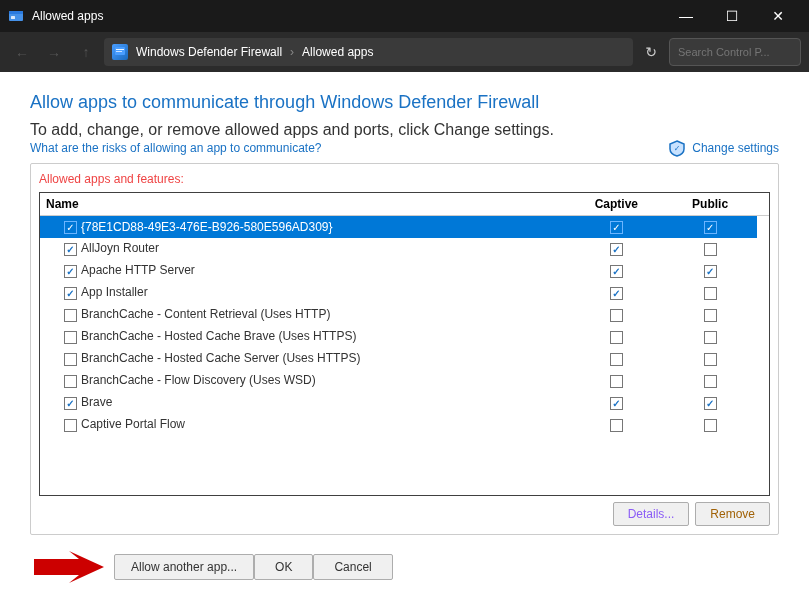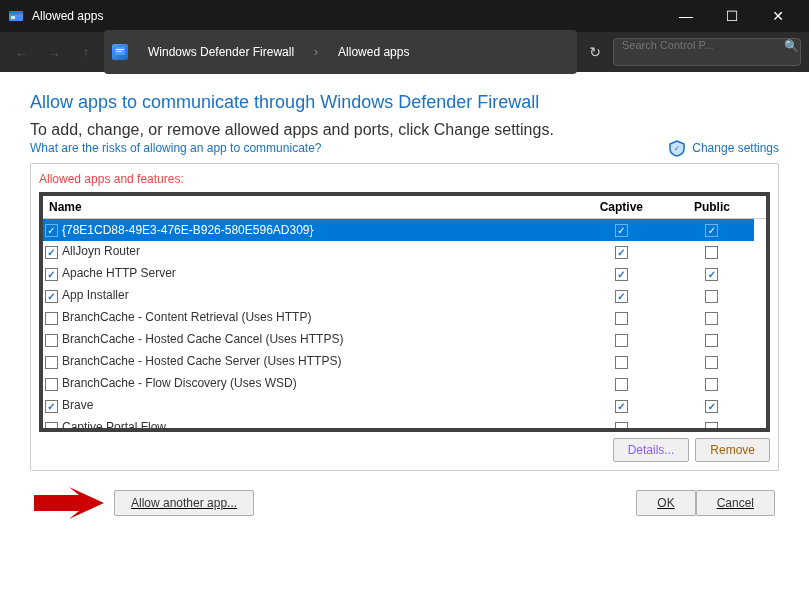--- a/index.html
+++ b/index.html
@@ -66,29 +66,29 @@
       color: #cccccc;
       font-size: 14px;
       cursor: pointer;
       border-radius: 4px;
       display: flex; align-items: center; justify-content: center;
     }
     .nav-btn.disabled { color: #555; cursor: default; }
 
     .breadcrumb-bar {
       flex: 1;
-      height: 44px;
+      height: 28px;
       background: #3a3a3a;
       border-radius: 4px;
       display: flex;
       align-items: center;
       padding: 0 8px;
       color: #ffffff;
       font-size: 12px;
-      gap: 20px;
+      gap: 8px;
     }
     .breadcrumb-icon {
       width: 16px;
       height: 16px;
       background: linear-gradient(135deg, #4a9eff, #1a6abf);
       border-radius: 2px;
       display: flex; align-items: center; justify-content: center;
       font-size: 10px;
     }
     .breadcrumb-sep { color: #888; }
@@ -100,27 +100,27 @@
       background: transparent;
       border: none;
       color: #cccccc;
       font-size: 14px;
       cursor: pointer;
       border-radius: 4px;
       display: flex; align-items: center; justify-content: center;
     }
 
     .search-box {
-      width: 188px;
+      width: 132px;
       height: 28px;
       background: #3a3a3a;
       border: 1px solid #555;
       border-radius: 4px;
       display: flex;
-      align-items: flex-start;
+      align-items: center;
       padding: 0 8px;
       gap: 20px;
     }
     .search-box input {
       background: transparent;
       border: none;
       color: #aaa;
       font-size: 11px;
       outline: none;
       flex: 1;
@@ -210,30 +210,30 @@
     .apps-table thead th.center { text-align: center; }
     .apps-table tbody tr {
       height: 22px;
     }
     .apps-table tbody tr.selected {
       background: #0078d7;
       color: #ffffff;
     }
     .apps-table tbody tr.selected td { color: #ffffff; }
     .apps-table tbody td {
-      padding: 2px 2px;
+      padding: 2px 24px;
       color: #333;
       vertical-align: middle;
     }
     .apps-table tbody td.center { text-align: center; }
 
     .scroll-container {
-      height: 240px;
+      height: 304px;
       overflow-y: auto;
-      border: 4px solid #404040;
+      border: 1px solid #404040;
       position: relative;
     }
     .scroll-container::-webkit-scrollbar { width: 12px; }
     .scroll-container::-webkit-scrollbar-track { background: #f0f0f0; }
     .scroll-container::-webkit-scrollbar-thumb { background: #b0b0b0; border: 2px solid #f0f0f0; }
 
     .cb {
       width: 13px;
       height: 13px;
       border: 1px solid #767676;
@@ -262,25 +262,23 @@
       border: 1px solid #adadad;
       background: #f0f0f0;
       cursor: pointer;
       border-radius: 2px;
       color: #8b5cf6;
     }
     .btn.disabled { color: #aaa; cursor: default; }
 
     .bottom-row {
       display: flex;
-      justify-content: space-between;
       align-items: center;
       margin-top: 14px;
       padding: 0 4px;
-      text-decoration: underline;
     }
 
     .allow-another-btn {
       padding: 5px 16px;
       font-size: 12px;
       border: 1px solid #adadad;
       background: #f0f0f0;
       cursor: pointer;
       border-radius: 2px;
       color: #333;
@@ -402,21 +400,21 @@
               <td><span class="cb checked" style="margin-right: 4px;">✓</span><span>App Installer</span></td>
               <td class="center"><span class="cb checked">✓</span></td>
               <td class="center"><span class="cb"></span></td>
             </tr>
             <tr>
               <td><span class="cb" style="margin-right: 4px;"></span><span>BranchCache - Content Retrieval (Uses HTTP)</span></td>
               <td class="center"><span class="cb"></span></td>
               <td class="center"><span class="cb"></span></td>
             </tr>
             <tr>
-              <td><span class="cb" style="margin-right: 4px;"></span><span>BranchCache - Hosted Cache Cancel (Uses HTTPS)</span></td>
+              <td><span class="cb" style="margin-right: 4px;"></span><span>BranchCache - Hosted Cache Brave (Uses HTTPS)</span></td>
               <td class="center"><span class="cb"></span></td>
               <td class="center"><span class="cb"></span></td>
             </tr>
             <tr>
               <td><span class="cb" style="margin-right: 4px;"></span><span>BranchCache - Hosted Cache Server (Uses HTTPS)</span></td>
               <td class="center"><span class="cb"></span></td>
               <td class="center"><span class="cb"></span></td>
             </tr>
             <tr>
               <td><span class="cb" style="margin-right: 4px;"></span><span>BranchCache - Flow Discovery (Uses WSD)</span></td>

